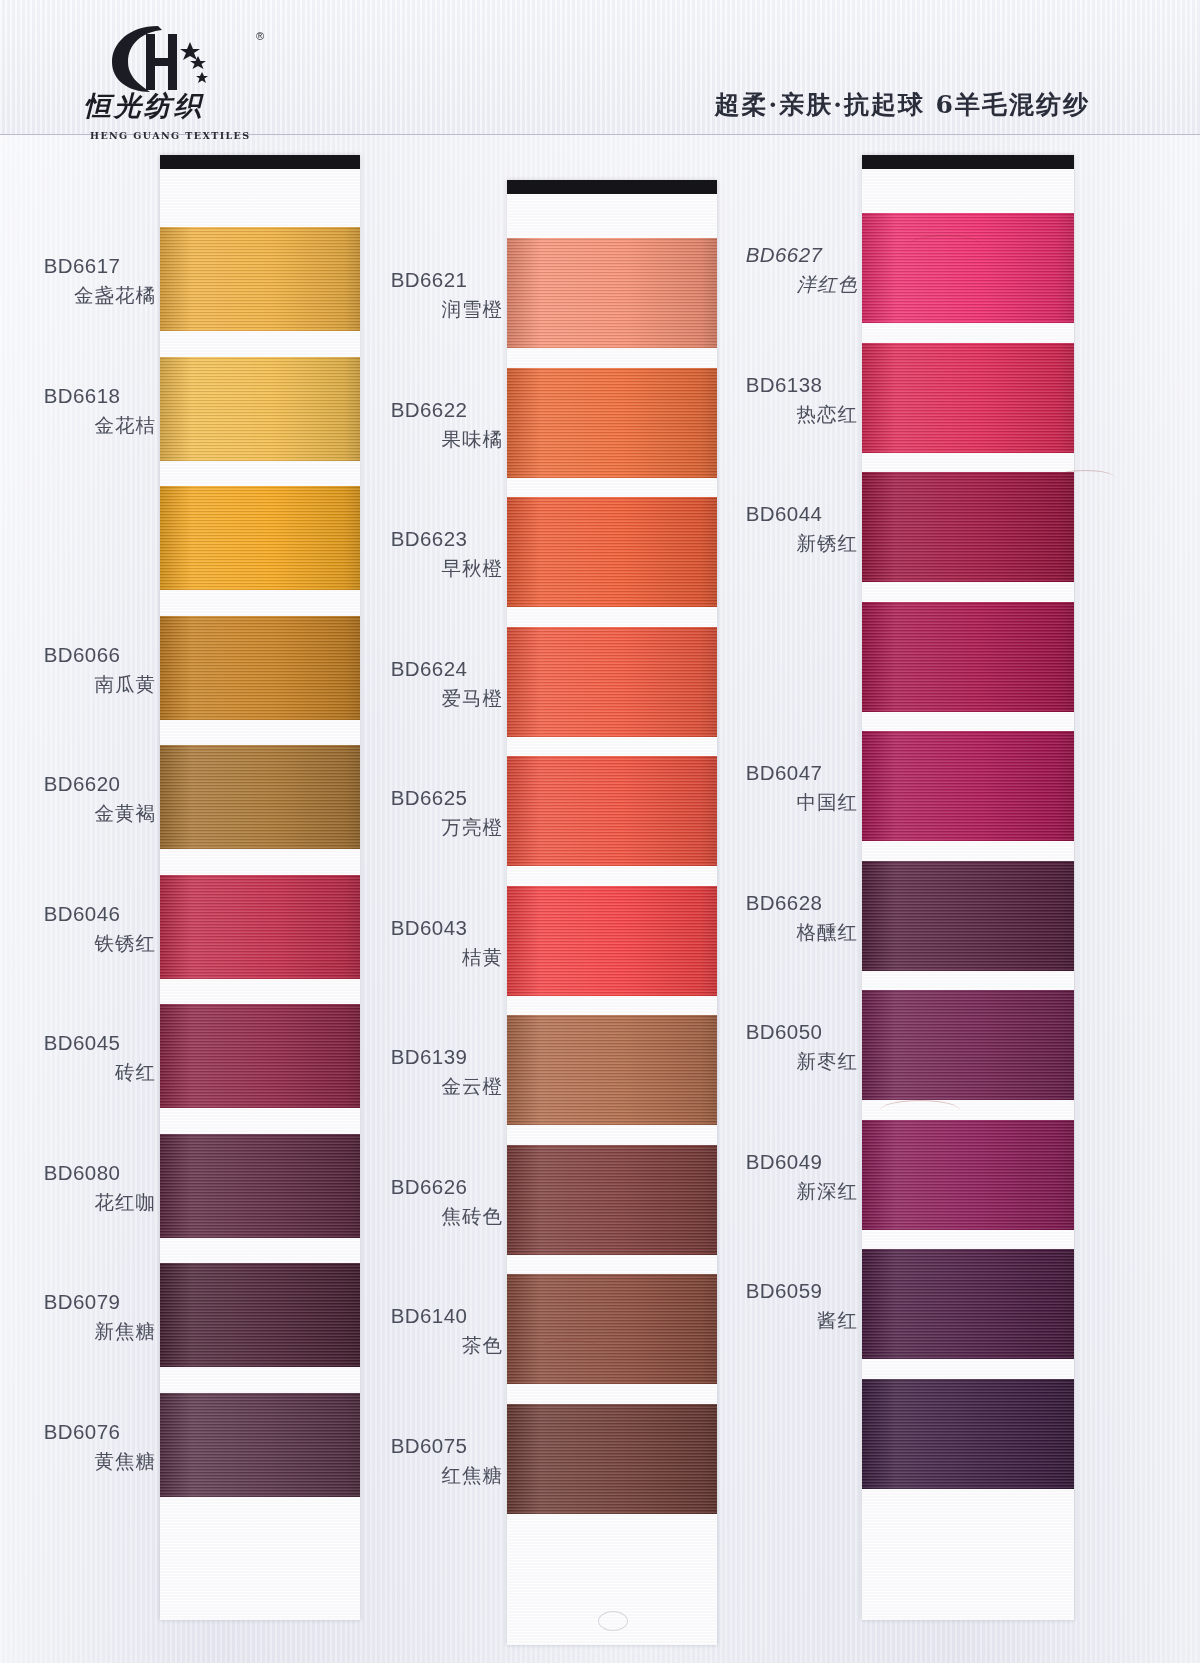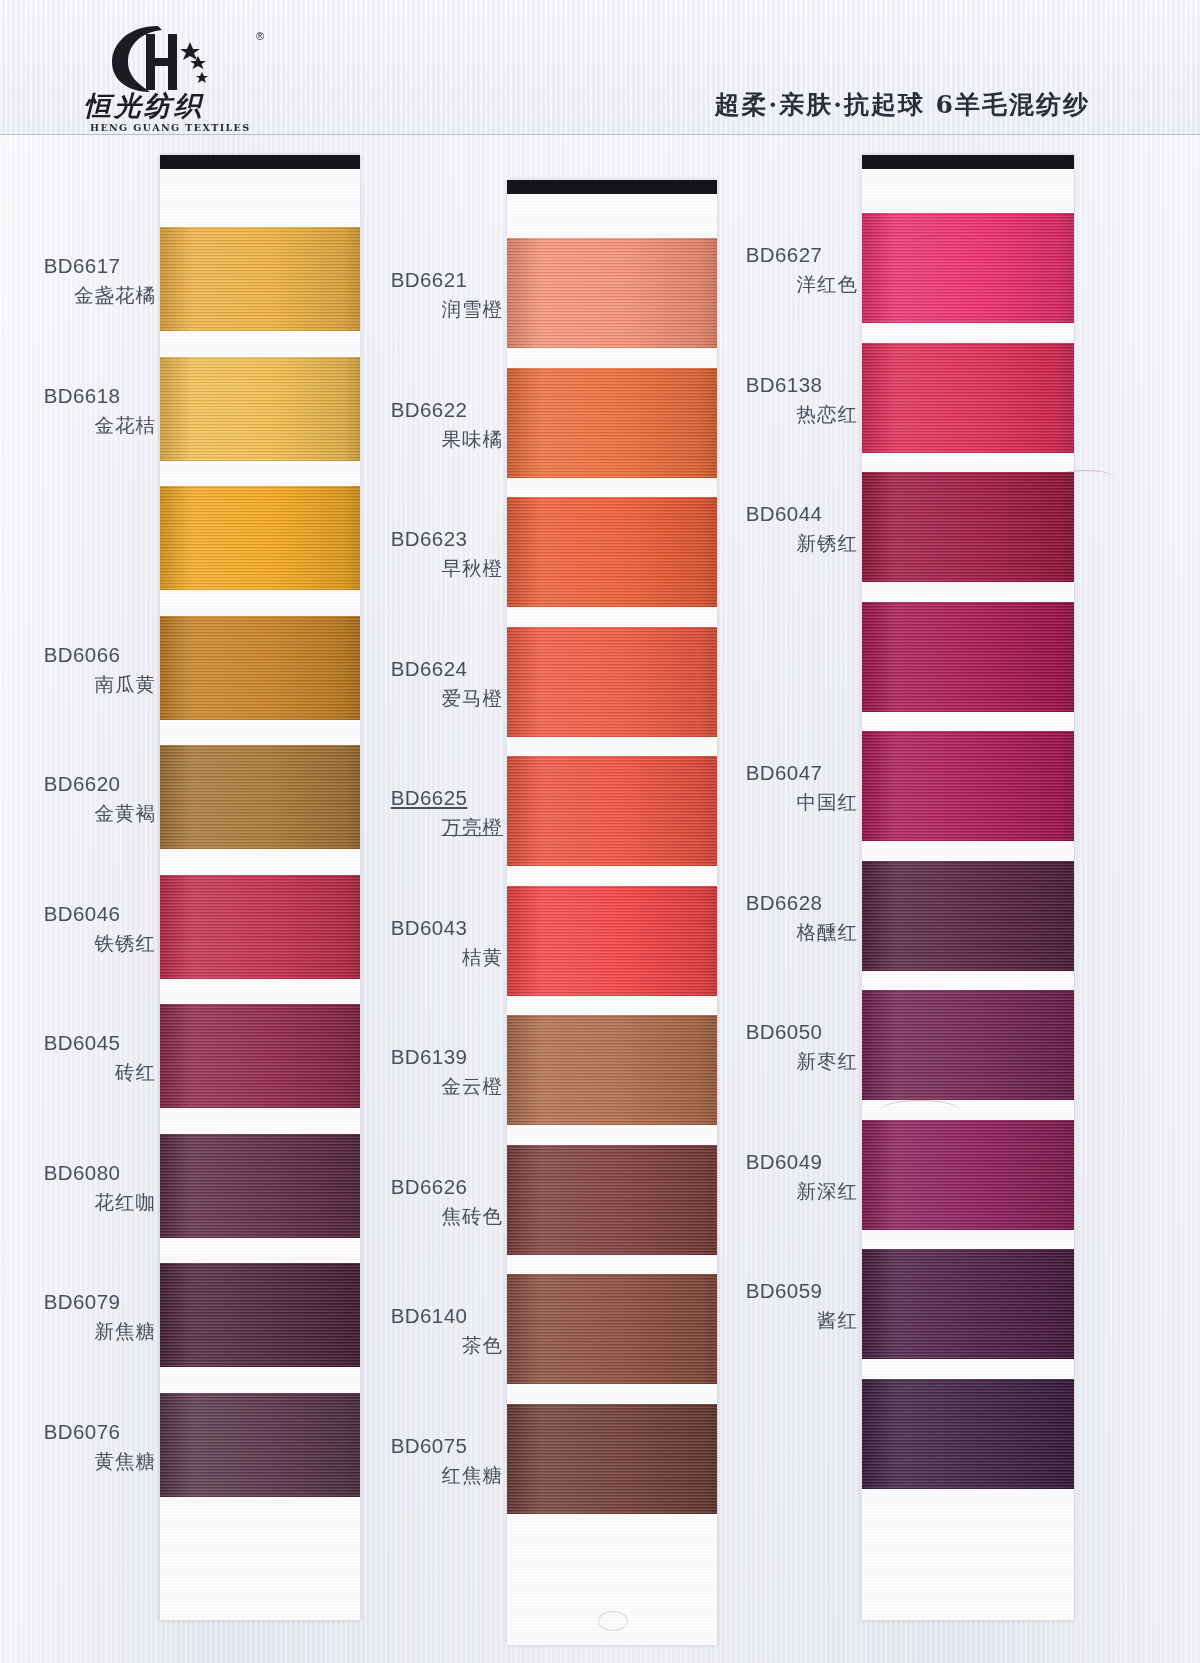--- a/index.html
+++ b/index.html
@@ -67,21 +67,21 @@
     letter-spacing: 3px;
     color: #1c1c24;
     font-family: "DejaVu Serif", serif;
     font-weight: 700;
     font-style: italic;
     white-space: nowrap;
   }
   .logo-en {
     position: absolute;
     left: 6px;
-    top: 100px;
+    top: 108px;
     width: 210px;
     font-size: 9.5px;
     letter-spacing: 1.4px;
     color: #2a2a33;
     font-family: "DejaVu Serif", serif;
     font-weight: 700;
     white-space: nowrap;
   }
 
   .tagline {
@@ -335,21 +335,21 @@
           <span class="name">果味橘</span>
         </div>
         <div class="label" style="top: 365px;">
           <span class="code">BD6623</span>
           <span class="name">早秋橙</span>
         </div>
         <div class="label" style="top: 494.5px;">
           <span class="code">BD6624</span>
           <span class="name">爱马橙</span>
         </div>
-        <div class="label" style="top: 624px; text-decoration: underline;">
+        <div class="label" style="top: 624px;">
           <span class="code">BD6625</span>
           <span class="name">万亮橙</span>
         </div>
         <div class="label" style="top: 753.5px;">
           <span class="code">BD6043</span>
           <span class="name">桔黄</span>
         </div>
         <div class="label" style="top: 883px;">
           <span class="code">BD6139</span>
           <span class="name">金云橙</span>
@@ -377,21 +377,21 @@
             <div class="swatch" style="top: 303px; height: 110px; background: rgb(158, 20, 63);"></div>
             <div class="swatch" style="top: 432.5px; height: 110px; background: rgb(168, 19, 74);"></div>
             <div class="swatch" style="top: 562px; height: 110px; background: rgb(171, 20, 82);"></div>
             <div class="swatch" style="top: 691.5px; height: 110px; background: rgb(83, 31, 60);"></div>
             <div class="swatch" style="top: 821px; height: 110px; background: rgb(112, 32, 79);"></div>
             <div class="swatch" style="top: 950.5px; height: 110px; background: rgb(138, 26, 86);"></div>
             <div class="swatch" style="top: 1080px; height: 110px; background: rgb(74, 26, 65);"></div>
             <div class="swatch" style="top: 1209.5px; height: 110px; background: rgb(59, 28, 63);"></div>
           </div>
       </div>
-    <div class="label" style="top: 106px;">
+    <div class="label" style="top: 106px; font-style: italic;">
           <span class="code">BD6627</span>
           <span class="name">洋红色</span>
         </div>
         <div class="label" style="top: 235.5px;">
           <span class="code">BD6138</span>
           <span class="name">热恋红</span>
         </div>
         <div class="label" style="top: 365px;">
           <span class="code">BD6044</span>
           <span class="name">新锈红</span>

